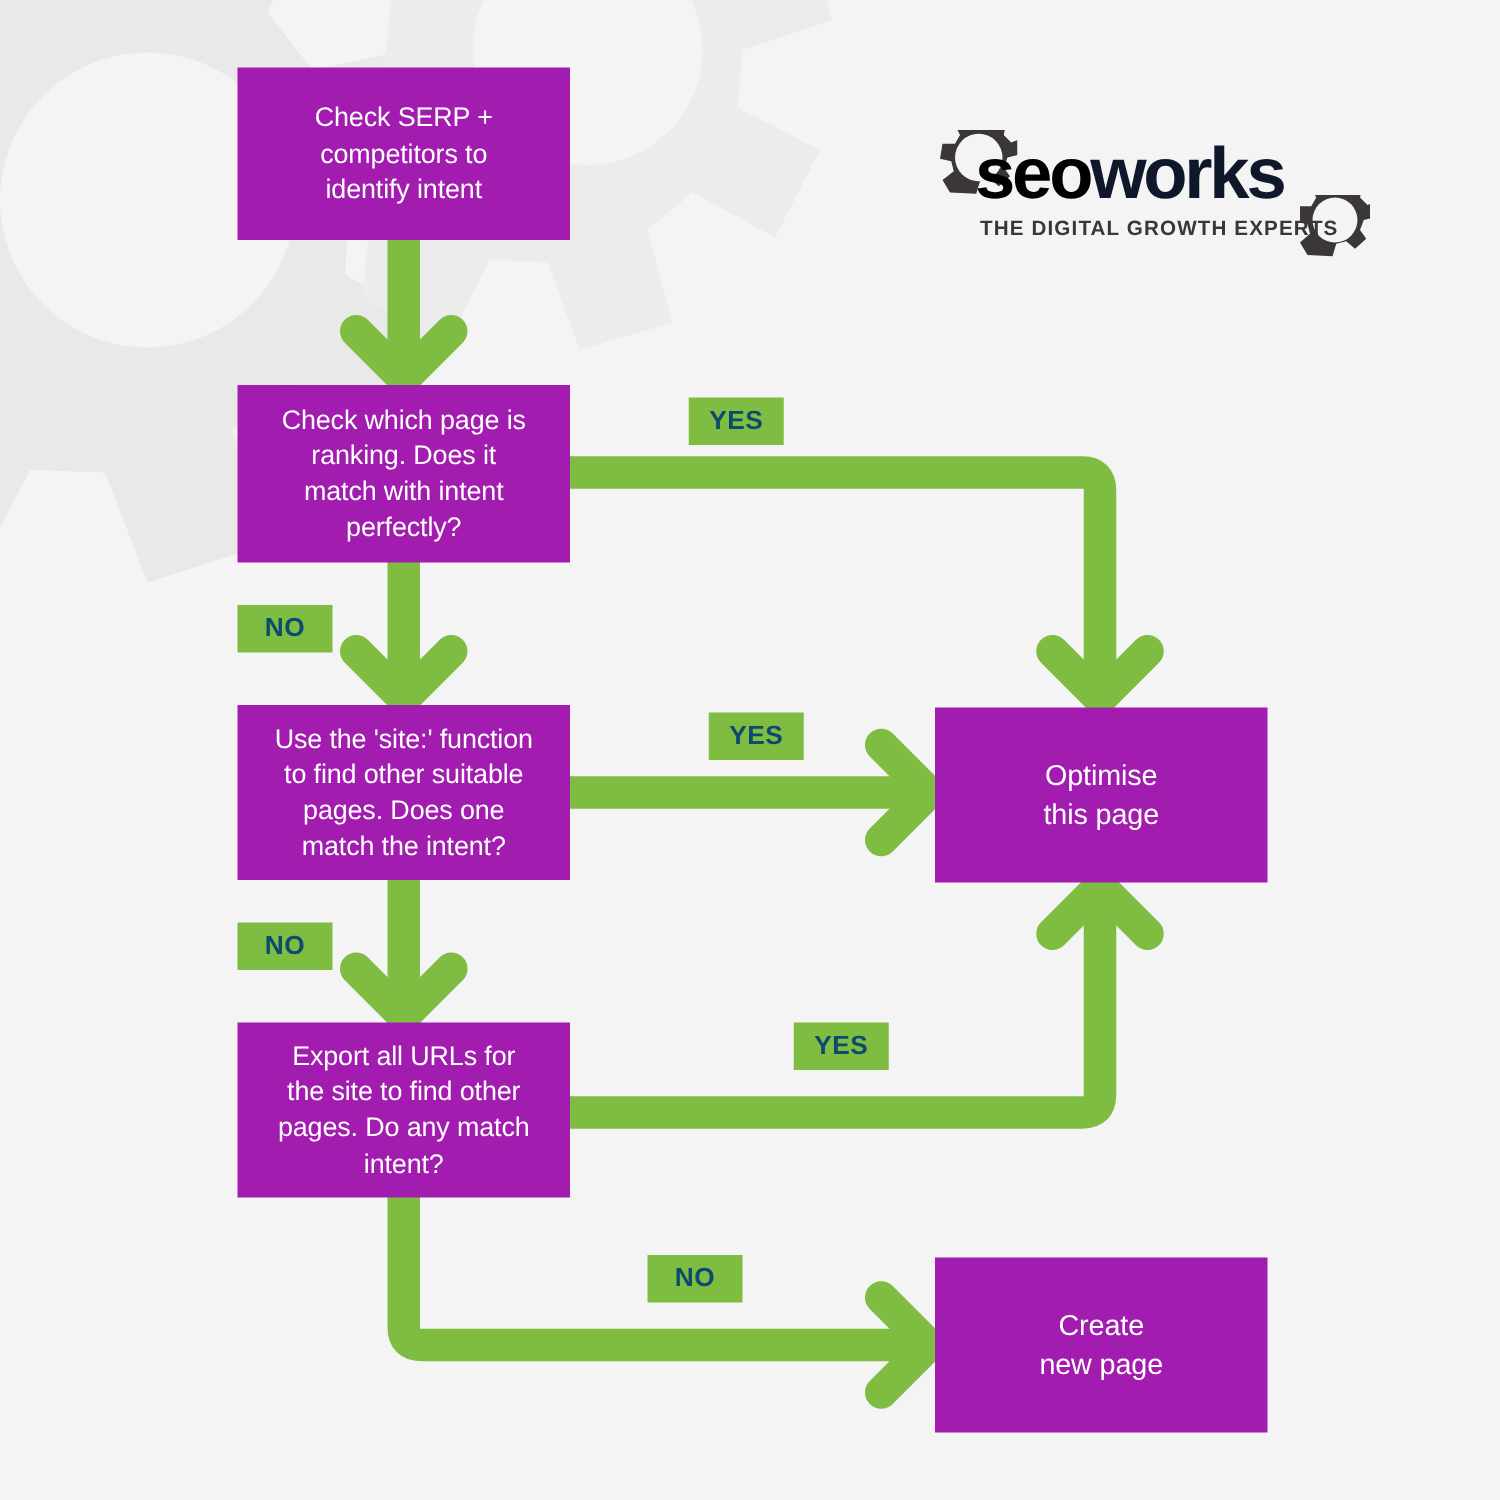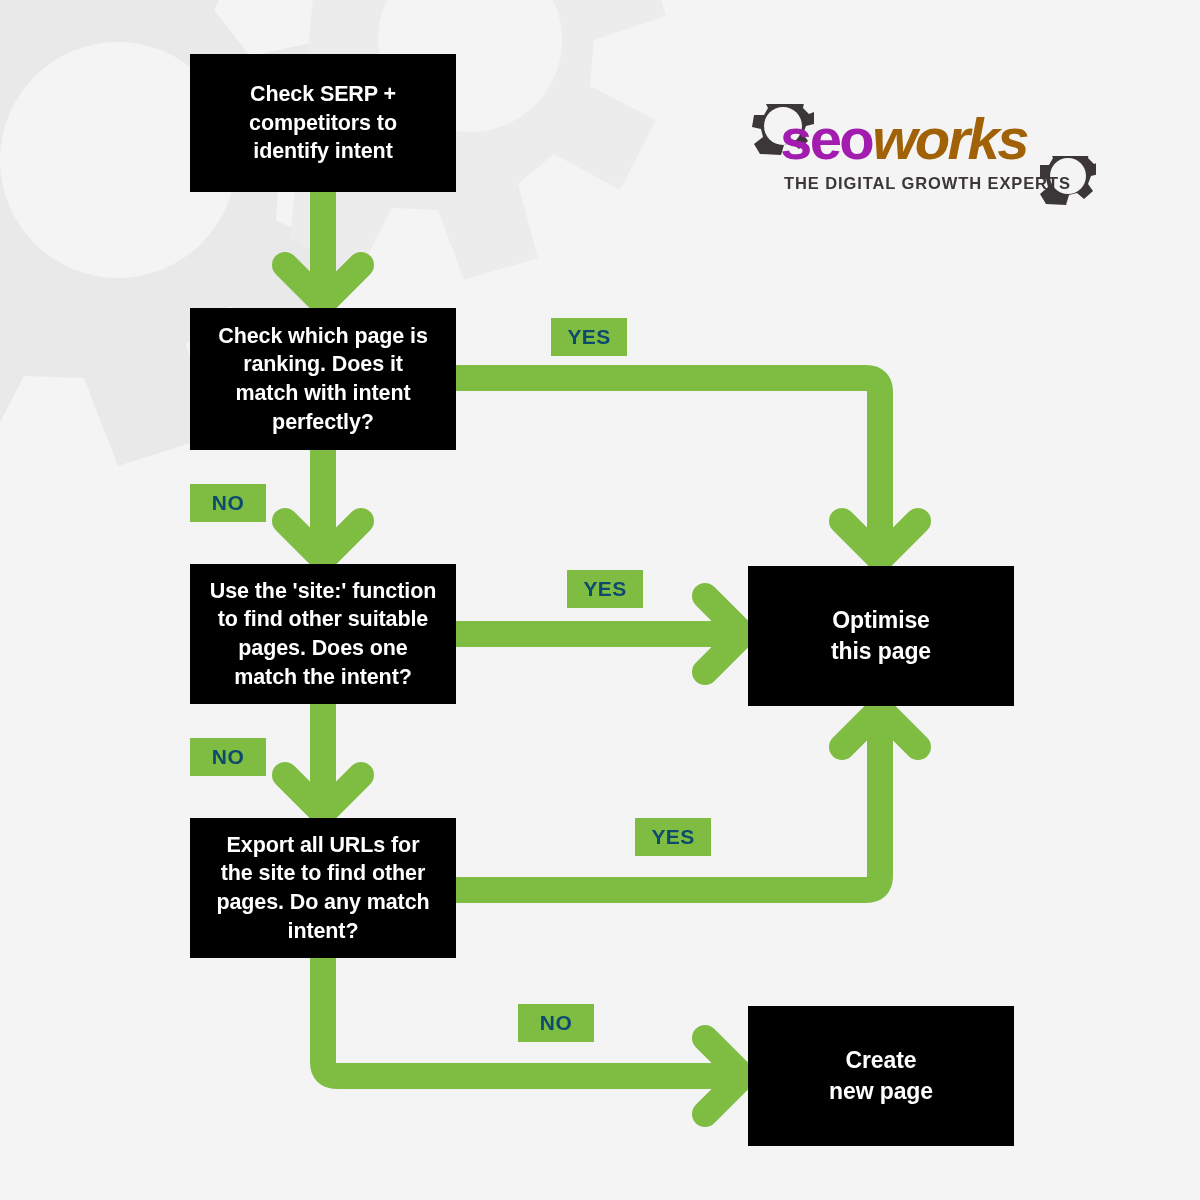--- a/index.html
+++ b/index.html
@@ -17,27 +17,27 @@
   }
   
   .bg-layer {
     position: absolute;
     inset: 0;
     pointer-events: none;
   }
   
   .node {
     position: absolute;
-    background: #000000;
+    background: #a21caf;
     color: #ffffff;
     display: flex;
     align-items: center;
     justify-content: center;
     text-align: center;
-    font-weight: bold;
+    font-weight: normal;
     line-height: 1.33;
     letter-spacing: -0.1px;
     box-sizing: border-box;
     padding: 0 10px;
     z-index: 6;
   }
   .node-text { display: block; }
 
   #node-serp     { left: 190px; top: 54px;  width: 266px; height: 138px; font-size: 21.5px; }
   #node-ranking  { left: 190px; top: 308px; width: 266px; height: 142px; font-size: 21.5px; }
@@ -85,22 +85,22 @@
   #logo-word {
     position: absolute;
     left: 28px;
     top: 2px;
     font-size: 58px;
     font-weight: bold;
     letter-spacing: -2.6px;
     line-height: 1;
     white-space: nowrap;
   }
-  #logo-seo { color: #a21caf; text-align: center; }
-  #logo-works { color: #a16207; font-style: italic; }
+  #logo-seo { color: #000000; text-align: center; }
+  #logo-works { color: #0f172a; }
   #logo-tagline {
     position: absolute;
     left: 32px;
     top: 66px;
     font-size: 16.5px;
     font-weight: bold;
     letter-spacing: 0.9px;
     color: #3b3637;
     white-space: nowrap;
   }

